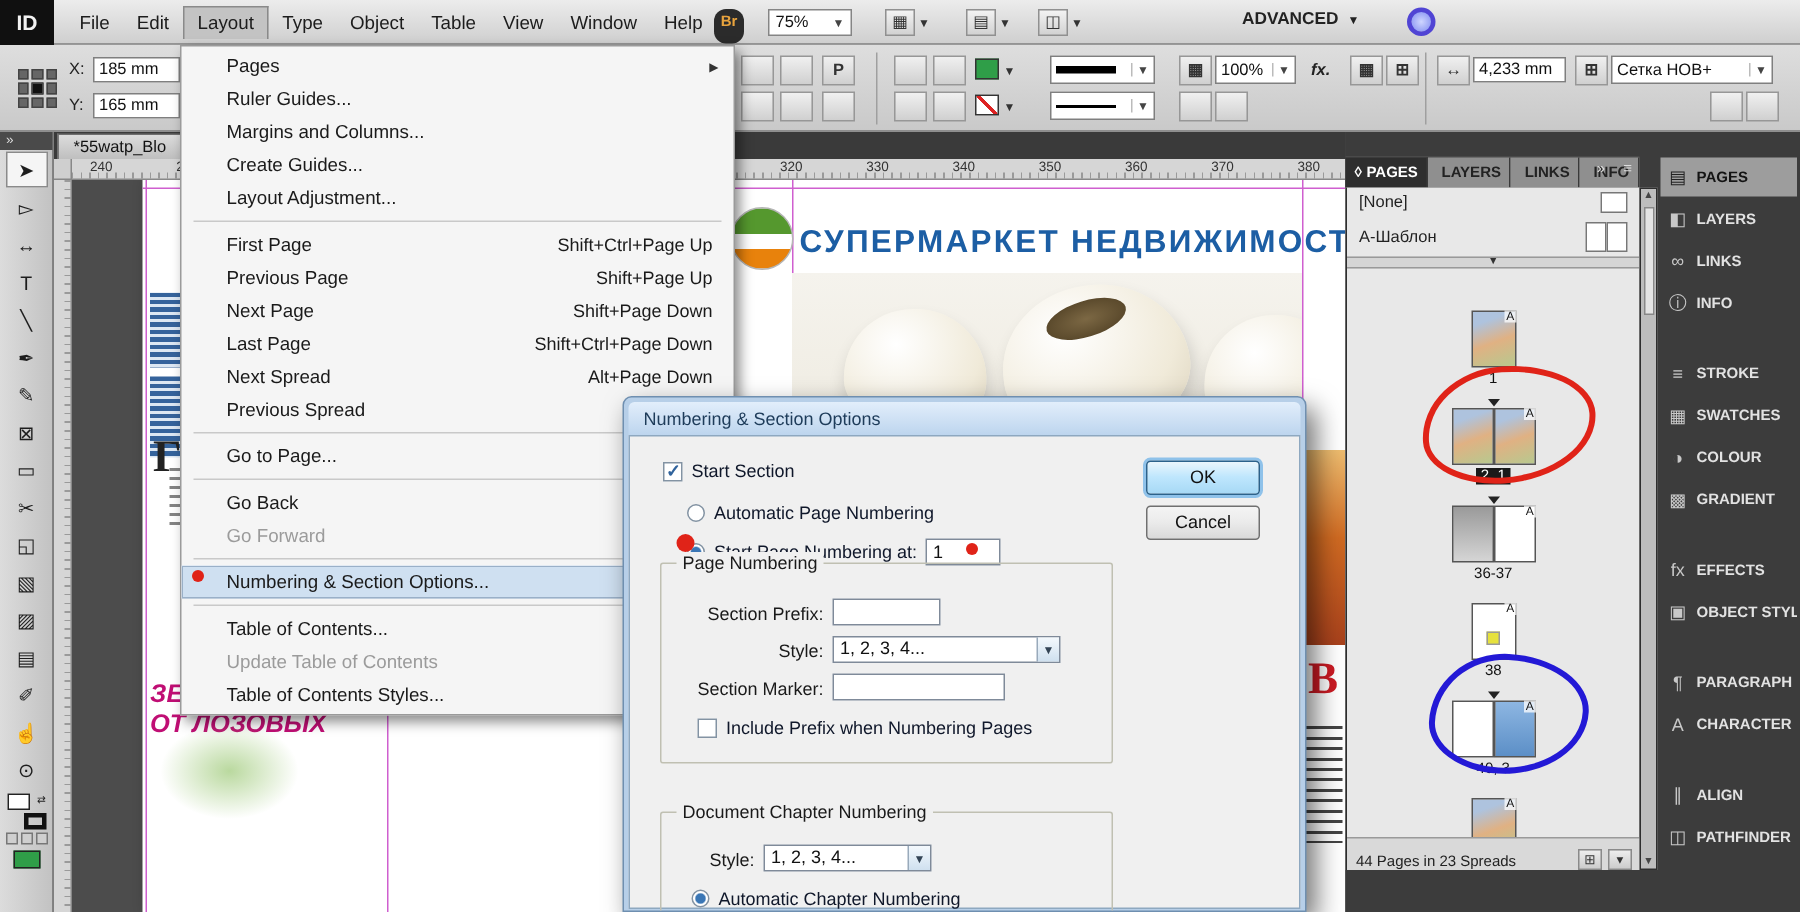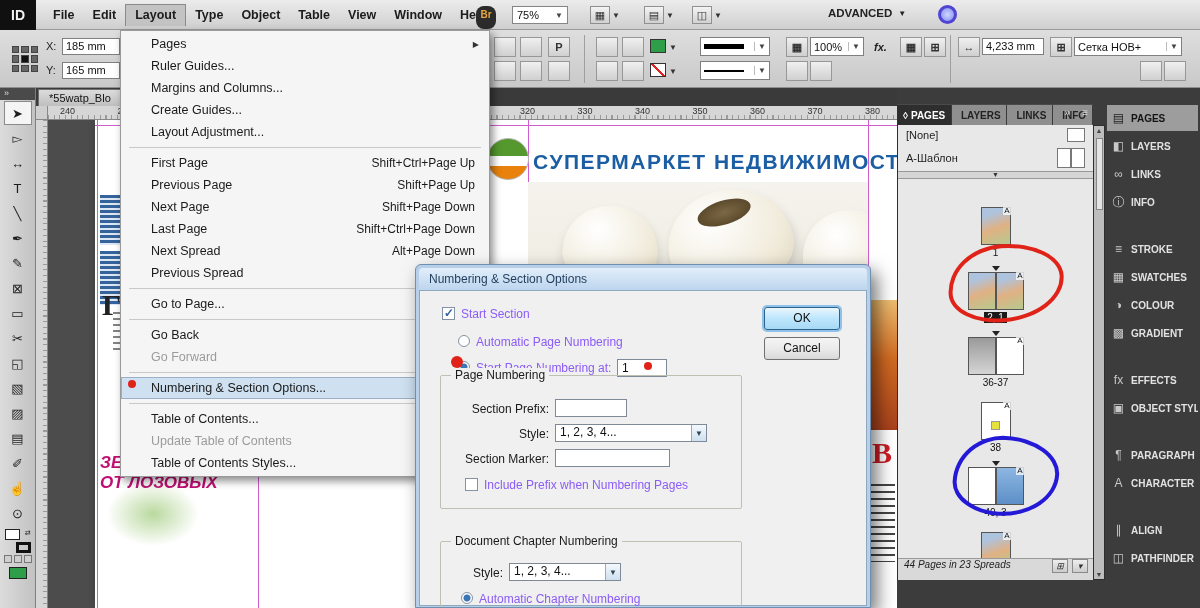--- a/index.html
+++ b/index.html
@@ -4,21 +4,21 @@
 <style>
   * { margin:0; padding:0; box-sizing:border-box; }
   body { font-family:"Liberation Sans", sans-serif; background:#222; }
   .stage { position:relative; width:1200px; height:608px; background:#4c4c4c; overflow:hidden; font-family:"Liberation Sans",sans-serif; }
 
   
   .tb1 { position:absolute; left:0; top:0; width:1200px; height:30px;
          background:linear-gradient(#ececec,#cfcfcf); border-bottom:1px solid #9a9a9a; display:flex; align-items:center; }
   .logo { width:36px; height:30px; background:#101010; color:#f2f2f2; font-weight:bold; font-size:14px;
           display:flex; align-items:center; justify-content:center; flex:none; }
-  .menus { display:flex; margin-left:8px;font-weight:bold; }
+  .menus { display:flex; margin-left:8px; }
   .mb-item { padding:0 9px; height:22px; line-height:22px; font-size:12.5px; color:#1c1c1c; }
   .mb-item.active { background:#c3c3c3; border:1px solid #8a8a8a; border-bottom:none; line-height:20px; }
   .bridge { position:absolute; left:476px; top:6px; width:20px; height:23px; background:#2b2b2b; color:#e8a33d;
             font-size:10px; font-weight:bold; text-align:center; line-height:17px; border-radius:8px; }
   .zoom { position:absolute; left:512px; top:6px; width:56px; height:18px; background:#fff; border:1px solid #858585;
           font-size:11px; display:flex; align-items:center; padding:0 4px; gap:4px; color:#111; }
   .zoom .drop { margin-left:auto; font-size:8px; color:#444; }
   .tbg { position:absolute; top:6px; display:flex; align-items:center; gap:2px; }
   .tbg .ic { width:20px; height:18px; background:linear-gradient(#f3f3f3,#d2d2d2); border:1px solid #909090;
              font-size:11px; color:#333; text-align:center; line-height:17px; }
@@ -149,22 +149,22 @@
   .pthumb.mixed .sheet.right { background:#fff; }
   .pthumb.blue .sheet.left { background:#fff; }
   .pthumb.blue .sheet.right { background:linear-gradient(180deg,#8db6e2,#5c8fc7); }
   .pthumb.note .sheet.right::after { content:""; position:absolute; left:9px; bottom:9px; width:7px; height:7px;
                                      background:#e6e13c; border:1px solid #999; }
   .abadge { position:absolute; top:0; right:0; font-size:8px; color:#111; background:rgba(255,255,255,.75);
             padding:0 1px; line-height:8px; }
   .plabel { font-size:10px; color:#111; margin-top:2px; padding:0 3px; }
   .pthumb.sel .plabel { background:#1a1a1a; color:#fff; }
   .pstatus { position:absolute; left:0; bottom:0; width:196px; height:22px; background:#d9d9d9;
-             border-top:1px solid #9a9a9a; font-size:10px; color:#222; display:flex; align-items:flex-start;
-             padding:0 6px; gap:4px;font-style:italic; }
+             border-top:1px solid #9a9a9a; font-size:10px; color:#222; display:flex; align-items:flex-end;
+             padding:0 6px; gap:4px; }
   .pstatus .grow { flex:1; }
   .sicon { width:16px; height:14px; border:1px solid #8a8a8a; background:linear-gradient(#eee,#ccc);
            font-size:9px; text-align:center; line-height:12px; color:#333; }
   .sbar { position:absolute; left:196px; top:37px; width:12px; height:455px; background:#bdbdbd;
           border:1px solid #2e2e2e; font-size:7px; color:#444; text-align:center; }
   .sbar .up { position:absolute; top:1px; left:0; right:0; }
   .sbar .dn { position:absolute; bottom:1px; left:0; right:0; }
   .sthumb { position:absolute; left:2px; top:12px; width:7px; height:72px; background:#e4e4e4; border:1px solid #888; }
   .dock { position:absolute; left:208px; top:16px; width:95px; height:504px; display:flex; flex-direction:column; }
   .ditem { display:flex; align-items:center; gap:5px; height:26px; margin:1px 2px; padding:0 4px;
@@ -188,21 +188,21 @@
   .menu-row.sep { height:9px; padding:0; }
   .menu-row.sep::before { content:""; flex:1; height:1px; background:#c9c9c9; margin:0 8px; }
 
   
   .dialog { position:absolute; left:415px; top:264px; width:456px; height:344px; z-index:60;
             background:#b7cfe8; border:1px solid #6f8fb0; border-radius:6px 6px 0 0; padding:3px;
             box-shadow:6px 8px 18px rgba(0,0,0,.55); overflow:hidden; }
   .dlg-title { height:22px; border-radius:4px 4px 0 0; background:linear-gradient(#e2eefb,#bdd5ee);
                font-size:12px; color:#1e3c5a; display:flex; align-items:center; padding:0 10px; }
   .dlg-body { position:relative; height:316px; background:#f0f0f0; border:1px solid #8ea8c0; }
-  .ctl { position:absolute; font-size:12px; color:#8b5cf6; display:flex; align-items:flex-start; gap:6px;
+  .ctl { position:absolute; font-size:12px; color:#0f172a; display:flex; align-items:center; gap:6px;
          white-space:nowrap; }
   .cb { width:13px; height:13px; background:#fff; border:1px solid #8393a3; flex:none; position:relative; }
   .cb.on::after { content:"✓"; position:absolute; left:1px; top:-2px; color:#31639c; font-size:12px; font-weight:bold; }
   .rb { width:12px; height:12px; border-radius:50%; background:#fff; border:1px solid #8393a3; flex:none; }
   .rb.on { background:radial-gradient(circle at 50% 50%, #3a76b5 0 3px, #fff 4px); }
   .tf { position:absolute; background:#fff; border:1px solid #7f8a99; height:18px; font-size:12px;
         padding:1px 4px; color:#111; }
   .dsel { position:absolute; background:#fff; border:1px solid #7f8a99; height:18px; font-size:12px;
           color:#111; display:flex; align-items:flex-start; padding-left:4px; }
   .dsel .arrow { margin-left:auto; width:15px; align-self:stretch; background:linear-gradient(#f4f9fd,#cfe0ef);

